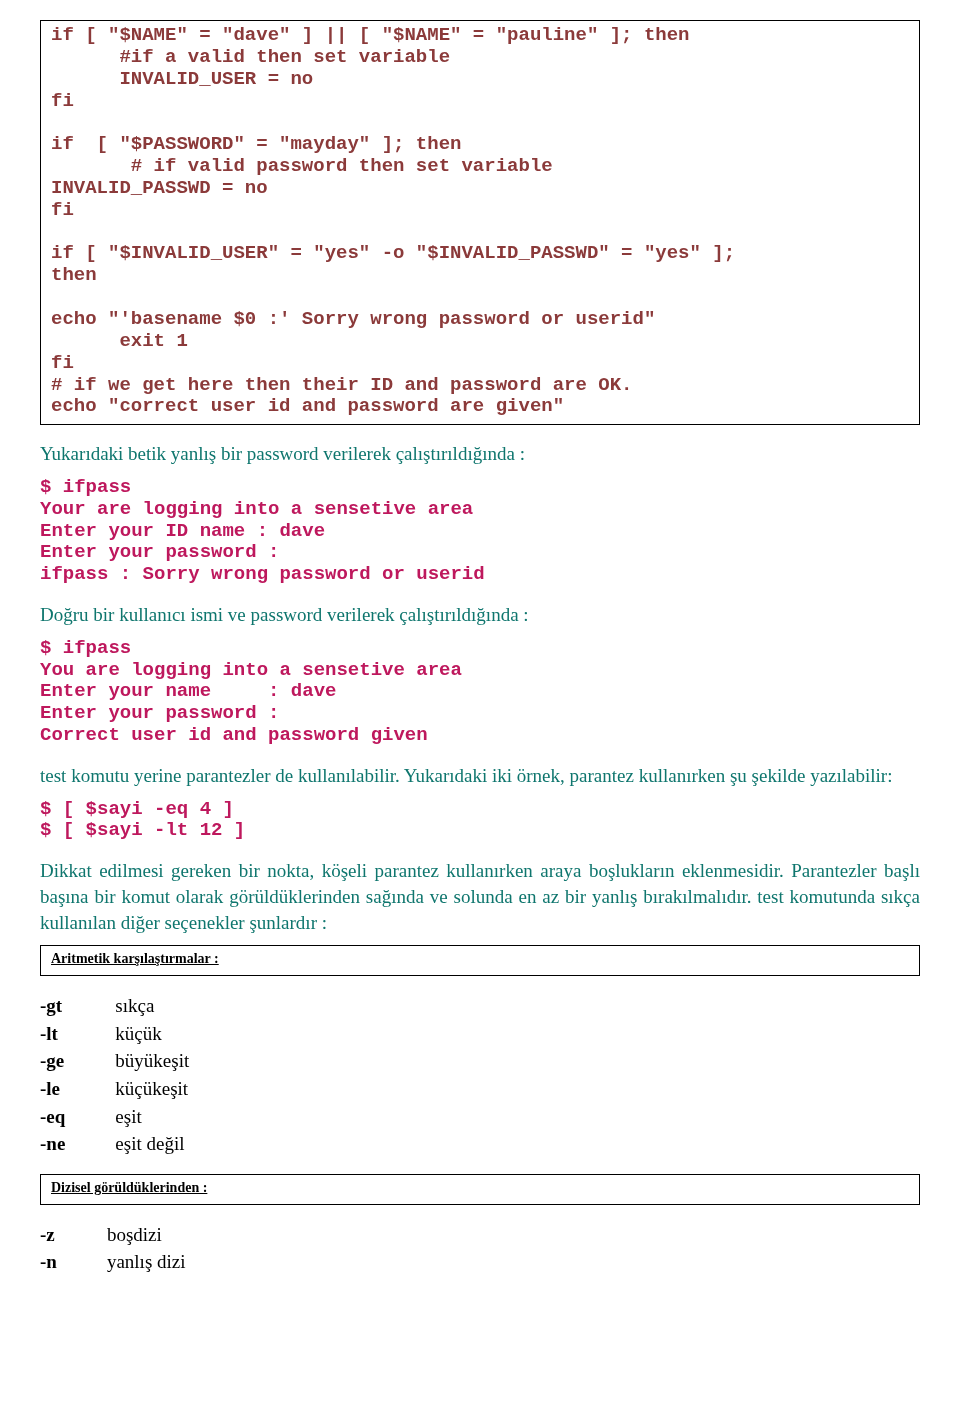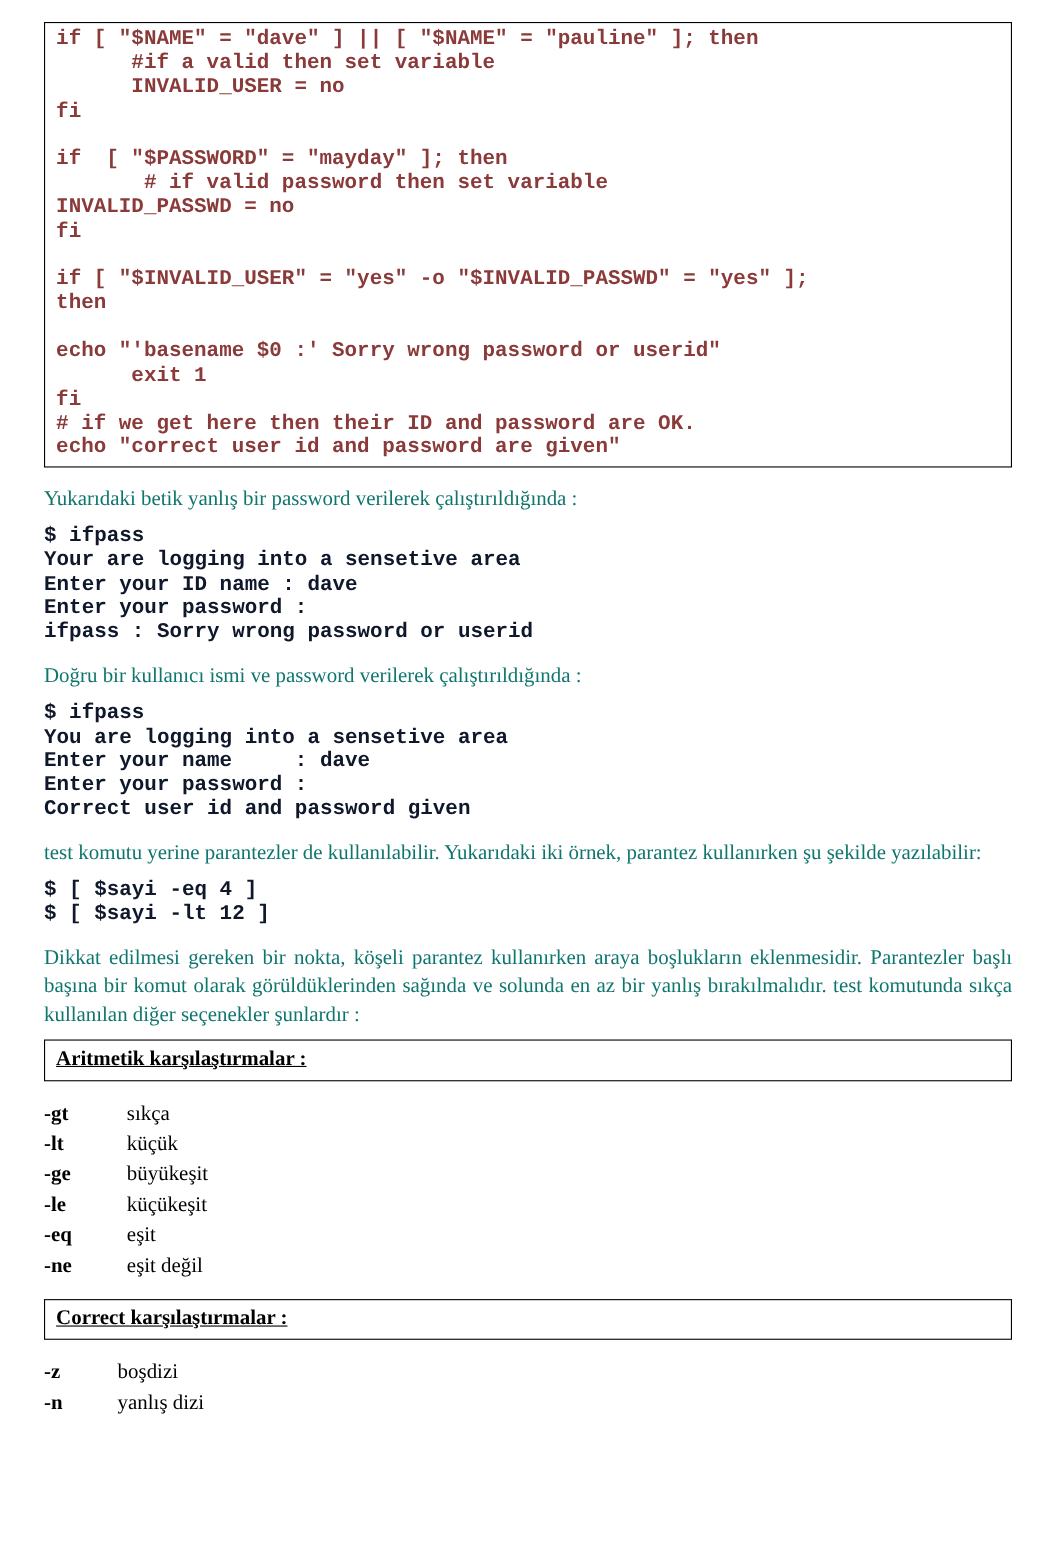--- a/index.html
+++ b/index.html
@@ -21,36 +21,36 @@
     font-size: 19px;
     line-height: 1.15;
     color: #8B3A3A;
     white-space: pre;
     font-weight: bold;
   }
   .mono-blk {
     font-family: "Courier New", monospace;
     font-size: 19px;
     line-height: 1.15;
-    color: #0f172a;
+    color: #be185d;
     white-space: pre;
     font-weight: bold;
     margin: 10px 0 16px 0;
   }
   .body-text {
     font-family: "Times New Roman", serif;
     color: #0f766e;
     margin: 0 0 10px 0;
     text-align: justify;
   }
   .heading-u {
     font-weight: bold;
     text-decoration: underline;
     margin: 6px 0 14px 0;
-    font-size: 19px;
+    font-size: 14px;
   }
   table.opts {
     border-collapse: collapse;
     margin: 0 0 16px 0;
   }
   table.opts td {
     padding: 1px 0;
     vertical-align: top;
   }
   table.opts td.k {
@@ -133,21 +133,21 @@
         <td>eşit</td>
       </tr>
       <tr>
         <td class="k">-ne</td>
         <td>eşit değil</td>
       </tr>
     </tbody>
 </table>
 
 <div class="code-box">
-  <div class="heading-u" style="margin:0">Correct karşılaştırmalar :</div>
+  <div class="heading-u" style="margin:0">Dizisel görüldüklerinden :</div>
 </div>
 
 <table class="opts">
   <tbody id="tbl-dizisel">
       <tr>
         <td class="k">-z</td>
         <td>boşdizi</td>
       </tr>
       <tr>
         <td class="k">-n</td>

